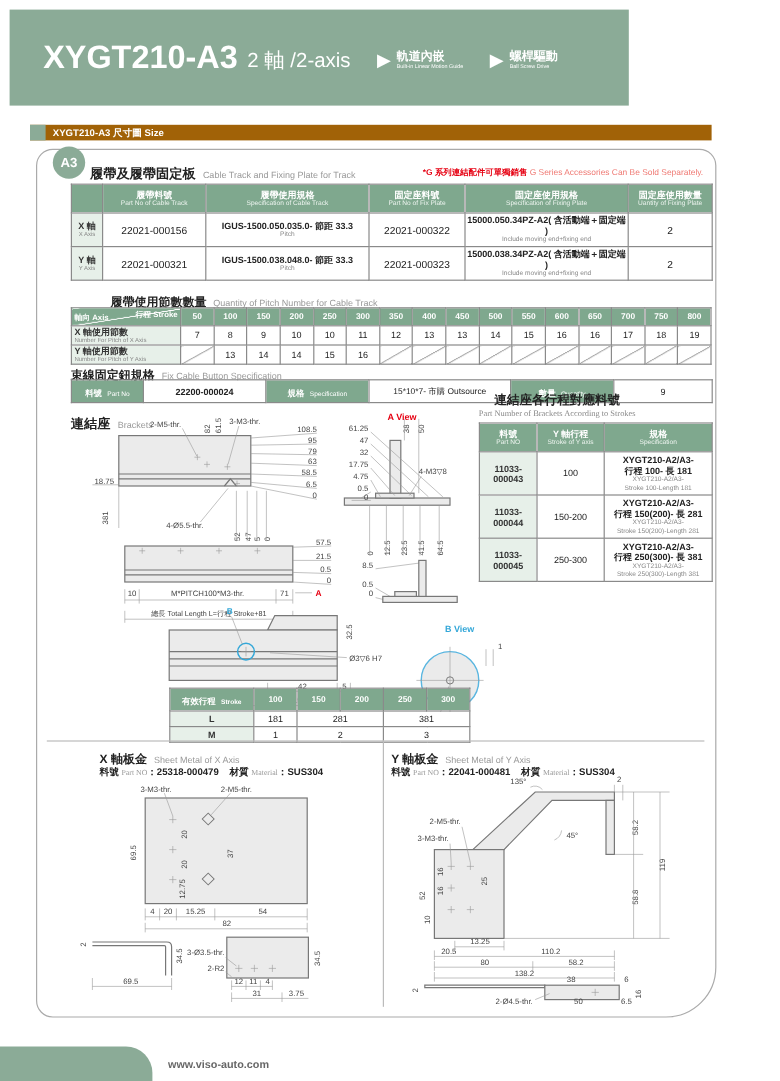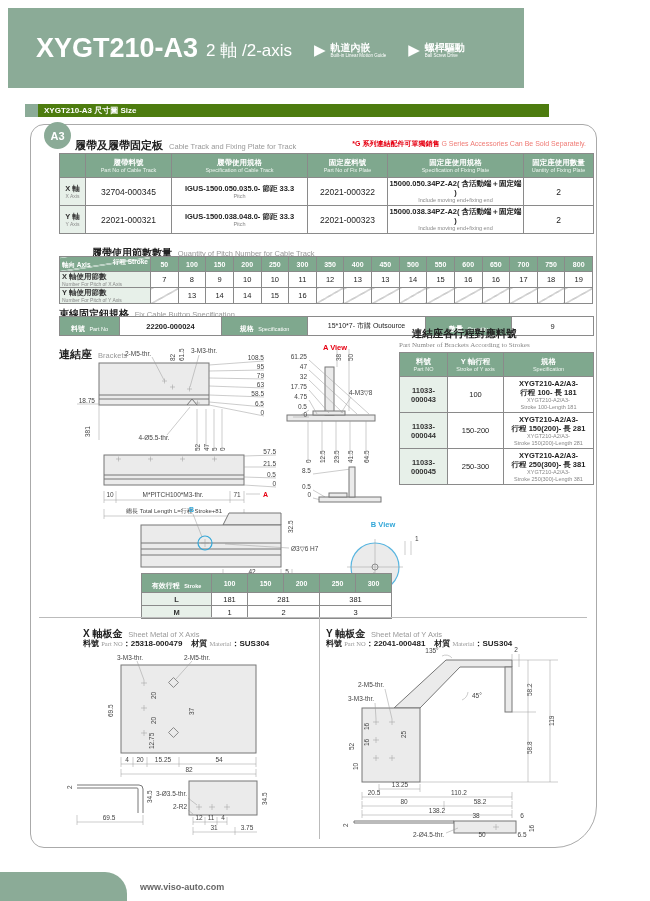--- a/index.html
+++ b/index.html
@@ -8,21 +8,21 @@
   .abs{position:absolute;}
   
   .banner{left:8px;top:8px;width:516px;height:80px;background:#8bab97;display:flex;align-items:center;}
   .banner .model{color:#fff;font-size:27px;font-weight:bold;margin-left:28px;letter-spacing:0;}
   .banner .axis{color:#fff;font-size:17px;margin-left:8px;margin-top:4px;}
   .feat{display:flex;align-items:center;margin-left:22px;margin-top:4px;}
   .feat .tri{color:#fff;font-size:15px;margin-right:5px;}
   .feat .zh{color:#fff;font-size:10px;font-weight:bold;line-height:11px;}
   .feat .en{color:#fff;font-size:4.5px;line-height:6px;}
   
-  .secbar{left:25px;top:104px;width:524px;height:13px;background:#4d7c0f;display:flex;align-items:center;}
+  .secbar{left:25px;top:104px;width:568px;height:13px;background:#a16207;display:flex;align-items:center;}
   .secbar .sq{width:13px;height:13px;background:#8bab97;margin-right:6px;}
   .secbar .lbl{color:#fff;font-size:8px;font-weight:bold;}
   
   .mainbox{left:30px;top:124px;width:565px;height:722px;border:1.5px solid #aaa;
            border-radius:14px 14px 42px 14px;}
   .badge{left:13px;top:-3px;width:27px;height:27px;border-radius:50%;background:#8bab97;
          color:#fff;font-size:11px;font-weight:bold;display:flex;align-items:center;justify-content:center;}
   .sect-title{font-size:11px;font-weight:bold;color:#222;white-space:nowrap;}
   .sect-title .en{font-size:7.5px;font-weight:normal;color:#999;font-family:"Liberation Sans",sans-serif;margin-left:3px;}
   .note{font-size:7px;color:#e60012;font-weight:bold;white-space:nowrap;}
@@ -133,21 +133,21 @@
         <th class="ghead">
               <span class="zh">固定座使用數量</span>
               <span class="en">Uantity of Fixing Plate</span>
             </th>
       </tr>
       <tr style="height:28px;">
         <td class="lgreen">
               <span class="zh">X 軸</span>
               <span class="en">X Axis</span>
             </td>
-        <td class="val">32704-000345</td>
+        <td class="val">22021-000156</td>
         <td class="val">
               <span class="spec1">IGUS-1500.050.035.0- 節距 33.3</span>
               <span class="spec2">Pitch</span>
             </td>
         <td class="val">22021-000322</td>
         <td class="val">
               <span class="spec1">15000.050.34PZ-A2( 含活動端＋固定端 )</span>
               <span class="spec2">Include moving end+fixing end</span>
             </td>
         <td class="val">2</td>

